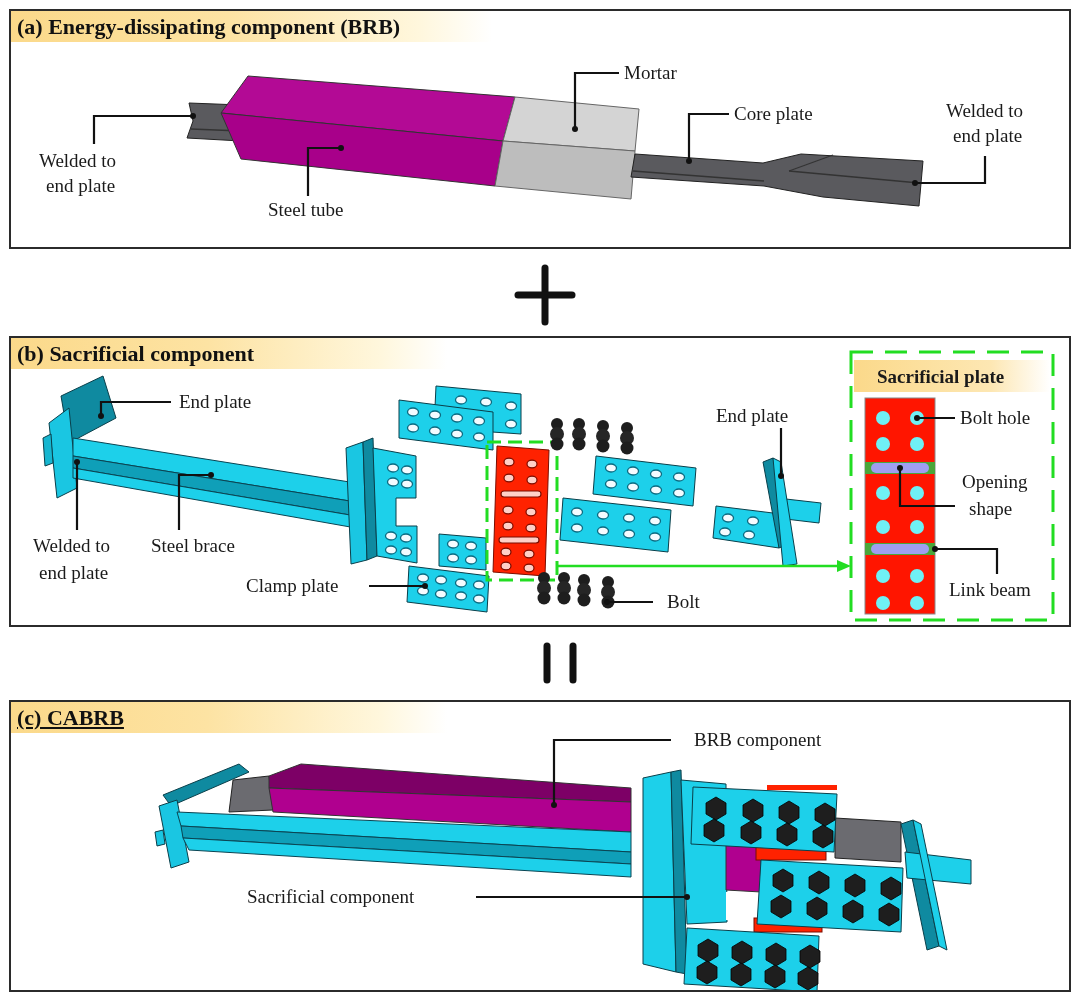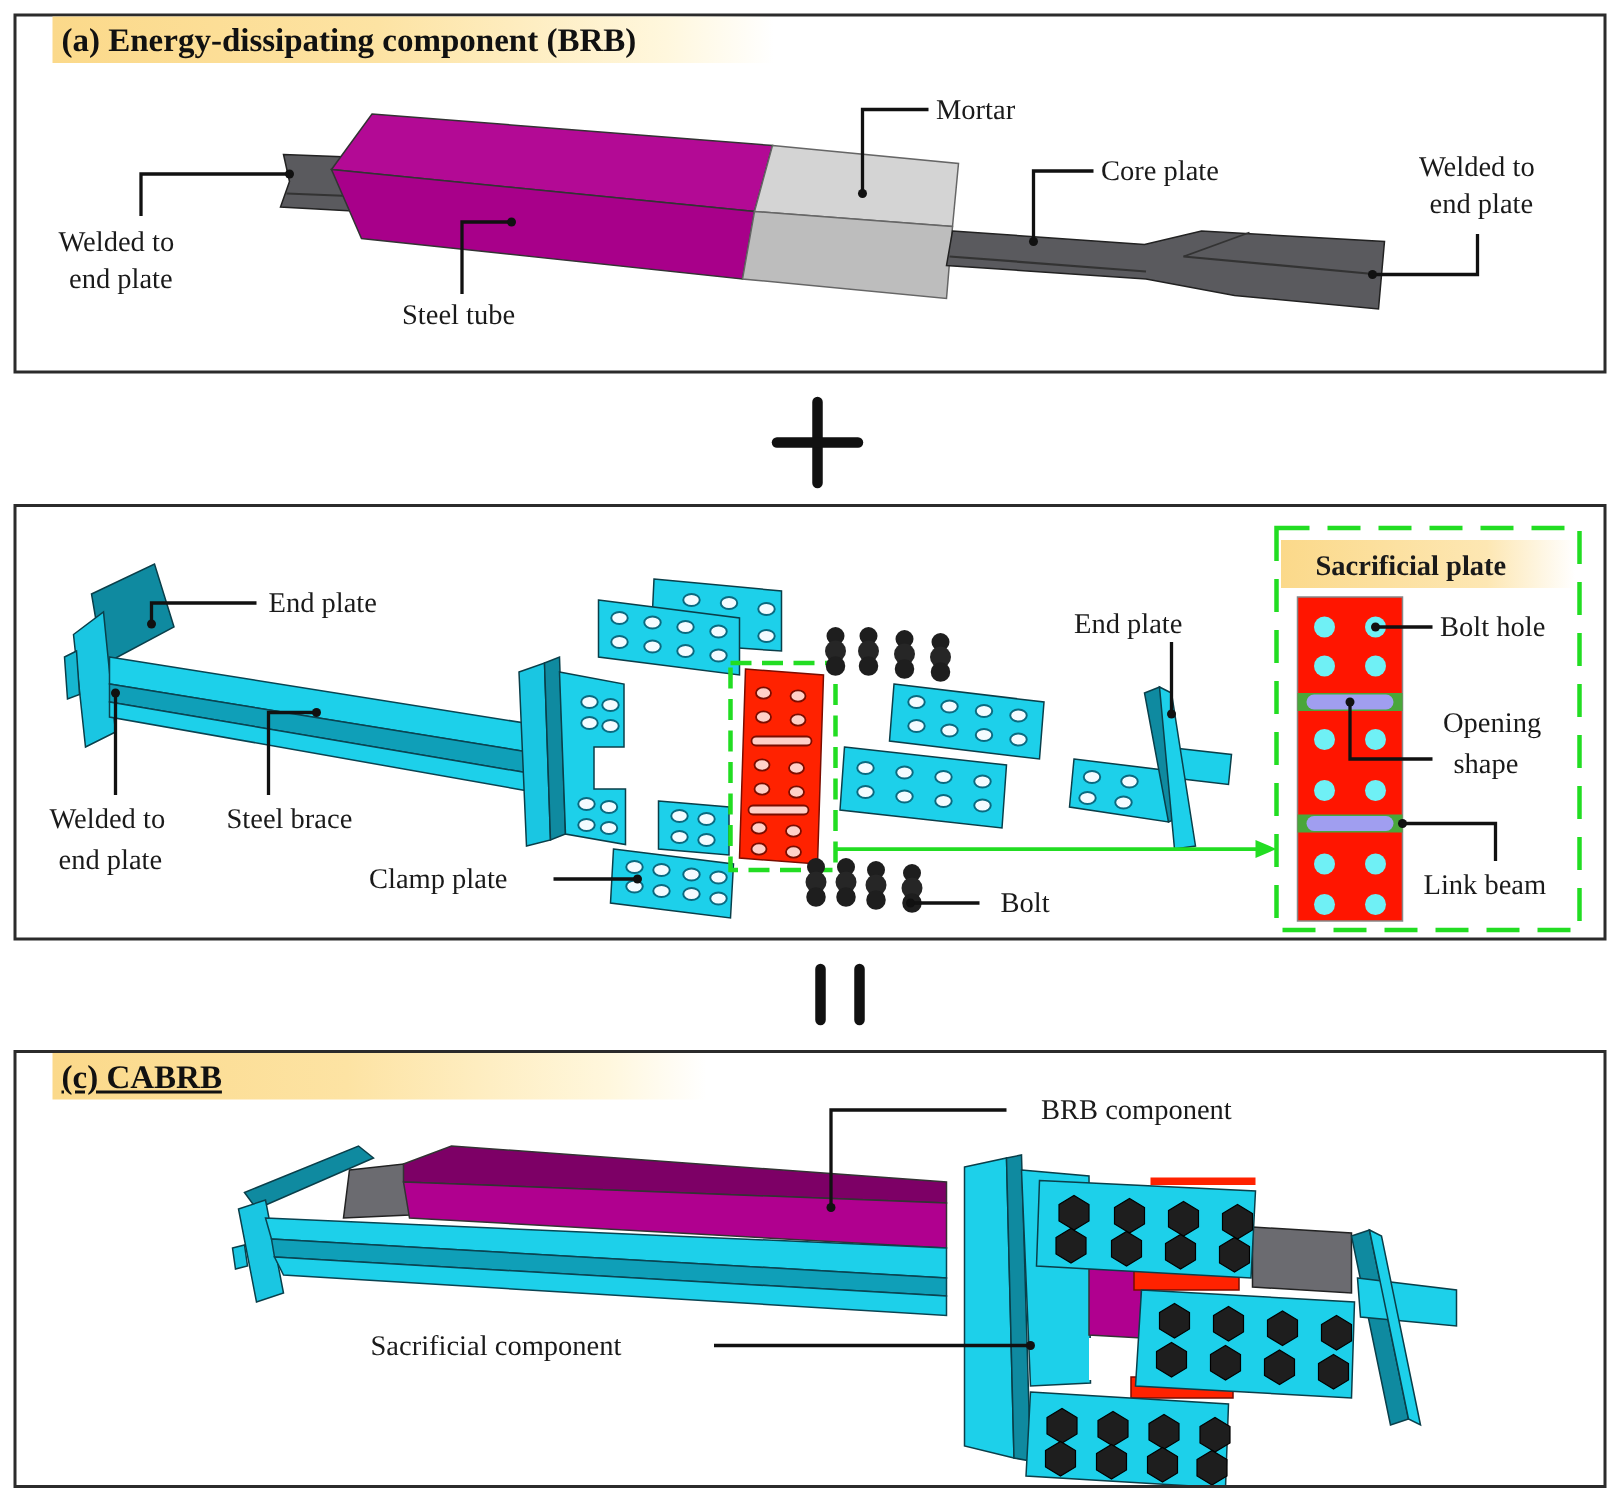--- a/index.html
+++ b/index.html
@@ -3,21 +3,21 @@
 <meta charset="utf-8">
 <style>
   html, body { margin:0; padding:0; background:#ffffff; }
   body { width:1080px; height:1001px; position:relative; overflow:hidden; font-family:"Liberation Serif", "DejaVu Serif", serif; }
   .panel { position:absolute; left:9px; width:1062px; border:2px solid #2b2b2b; background:#fff; box-sizing:border-box; }
   #panel-a { top:9px; height:240px; }
   #panel-b { top:336px; height:291px; }
   #panel-c { top:700px; height:292px; }
   .banner { position:absolute; left:0; top:0; height:31px; padding:0 10px 0 6px; line-height:31px;
             font-weight:bold; font-size:22px; color:#111;
-            background:linear-gradient(to right, #fbd98a 0%, #fde3a3 45%, #fff7dd 85%, rgba(255,255,255,0) 100%);margin-left:24px; }
+            background:linear-gradient(to right, #fbd98a 0%, #fde3a3 45%, #fff7dd 85%, rgba(255,255,255,0) 100%); }
   #panel-a .banner { width:465px; }
   #panel-b .banner { width:420px; }
   #panel-c .banner { width:420px;text-decoration:underline; }
   svg.draw { position:absolute; left:0; top:0; }
   .lbl { font-family:"Liberation Serif", "DejaVu Serif", serif; font-size:19px; fill:#1a1a1a; }
   .lbl-bold { font-family:"Liberation Serif", "DejaVu Serif", serif; font-size:19px; font-weight:bold; fill:#1a1a1a; }
   .leader { stroke:#111; stroke-width:2.2; fill:none; }
   .dot { fill:#111; }
   .op { position:absolute; left:540px; }
 </style>
@@ -79,20 +79,21 @@
     </g>
   </svg>
 </div>
 
 <svg class="op" style="top:262px; left:512px;" width="66" height="66">
   <line x1="33" y1="6" x2="33" y2="60" stroke="#111" stroke-width="7" stroke-linecap="round"></line>
   <line x1="6" y1="33" x2="60" y2="33" stroke="#111" stroke-width="7" stroke-linecap="round"></line>
 </svg>
 
 <div class="panel" id="panel-b">
+  <div class="banner">(b) Sacrificial component</div>
   <svg class="draw" width="1058" height="287">
     <defs>
       <g id="hole">
           <ellipse rx="5.5" ry="4" fill="#f4fbff" stroke="#0a6a80" stroke-width="1.3"></ellipse>
         </g>
       <g id="bolt">
         <circle cx="0" cy="0" r="6" fill="#1e1e1e"></circle>
         <circle cx="0" cy="10" r="7" fill="#262626"></circle>
         <circle cx="0" cy="20" r="6.5" fill="#1e1e1e"></circle>
       </g>

